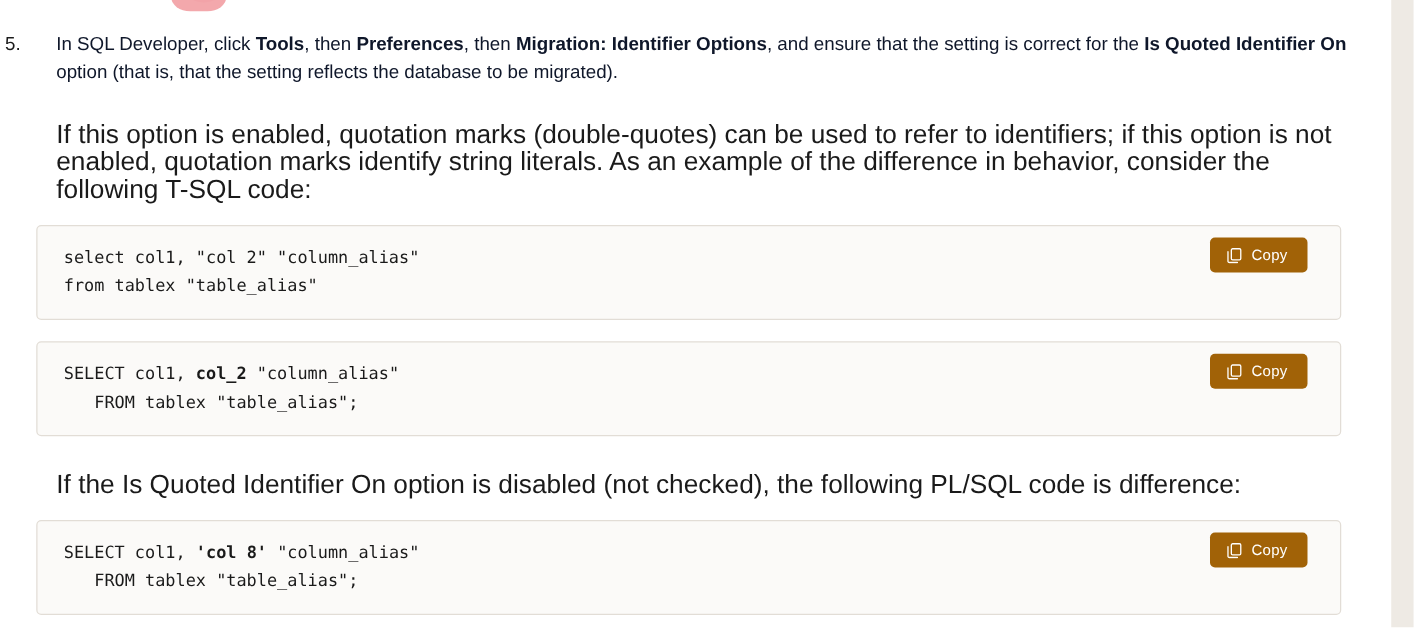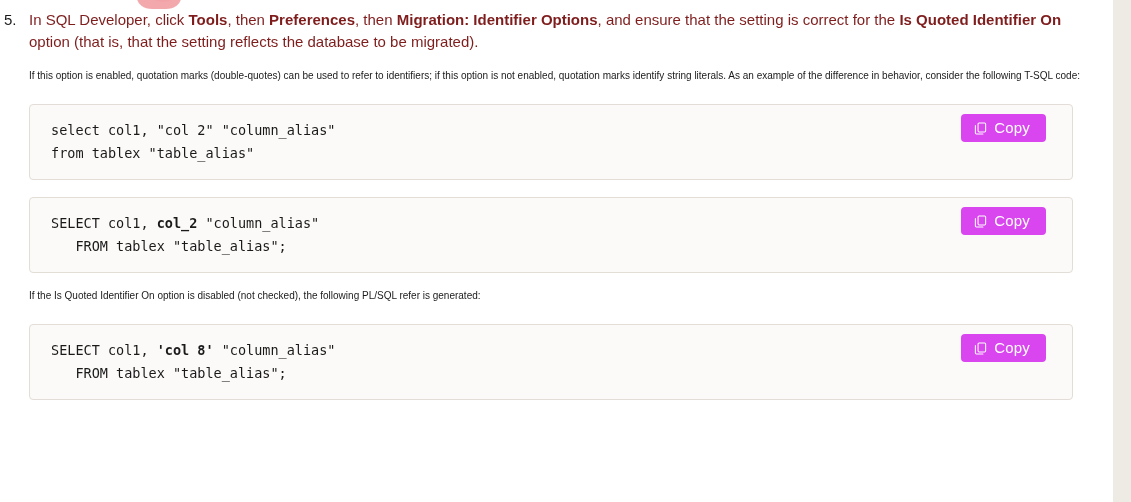--- a/index.html
+++ b/index.html
@@ -48,28 +48,28 @@
     position: absolute;
     left: 4px;
     top: 5px;
     font-size: 15px;
     line-height: 22px;
     color: #1a1a1a;
   }
   .para {
     font-size: 15px;
     line-height: 22px;
-    margin: 0;
+    margin: 16px;
     padding: 5px 0 0 0;
-    color: #7f1d1d;
+    color: #0f172a;
   }
   .sub-para {
-    font-size: 10px;
+    font-size: 21px;
     line-height: 22px;
-    margin: 0;
+    margin: 16px;
     padding: 12px 0 0 0;
     color: #1a1a1a;
   }
   b {
     font-weight: bold;
   }
   
   .codeblock {
     position: relative;
     margin: 17px 0 0 0;
@@ -91,27 +91,27 @@
   .codeblock pre b {
     font-weight: bold;
   }
   .copy-btn {
     position: absolute;
     top: 9px;
     right: 26px;
     display: inline-flex;
     align-items: center;
     gap: 7px;
-    background: #d946ef;
+    background: #a16207;
     color: #ffffff;
     border: none;
     border-radius: 4px;
     padding: 7px 16px 7px 13px;
     font-family: "Liberation Sans", sans-serif;
-    font-size: 15px;
+    font-size: 12px;
     line-height: 14px;
     cursor: pointer;
   }
   .copy-btn .copy-icon {
     display: inline-block;
     width: 13px;
     height: 13px;
     position: relative;
   }
   .copy-btn .copy-icon svg {
@@ -181,21 +181,21 @@
           <span class="copy-icon">
             <svg width="13" height="13" viewBox="0 0 16 16" fill="none" xmlns="http://www.w3.org/2000/svg">
               <rect x="5.0" y="1.2" width="9.3" height="11" rx="1.3" stroke="#ffffff" stroke-width="1.3"></rect>
               <path d="M11 14.8H3.0C2.3 14.8 1.7 14.2 1.7 13.5V4.2" stroke="#ffffff" stroke-width="1.3" stroke-linecap="round"></path>
             </svg>
           </span>
           <span class="copy-label">Copy</span>
         </button>
       </div>
 
-      <p class="sub-para">If the Is Quoted Identifier On option is disabled (not checked), the following PL/SQL refer is generated:</p>
+      <p class="sub-para">If the Is Quoted Identifier On option is disabled (not checked), the following PL/SQL code is difference:</p>
 
       <div class="codeblock">
         <pre>SELECT col1, <b>'col 8'</b> "column_alias"
    FROM tablex "table_alias";</pre>
         <button class="copy-btn">
           <span class="copy-icon">
             <svg width="13" height="13" viewBox="0 0 16 16" fill="none" xmlns="http://www.w3.org/2000/svg">
               <rect x="5.0" y="1.2" width="9.3" height="11" rx="1.3" stroke="#ffffff" stroke-width="1.3"></rect>
               <path d="M11 14.8H3.0C2.3 14.8 1.7 14.2 1.7 13.5V4.2" stroke="#ffffff" stroke-width="1.3" stroke-linecap="round"></path>
             </svg>

